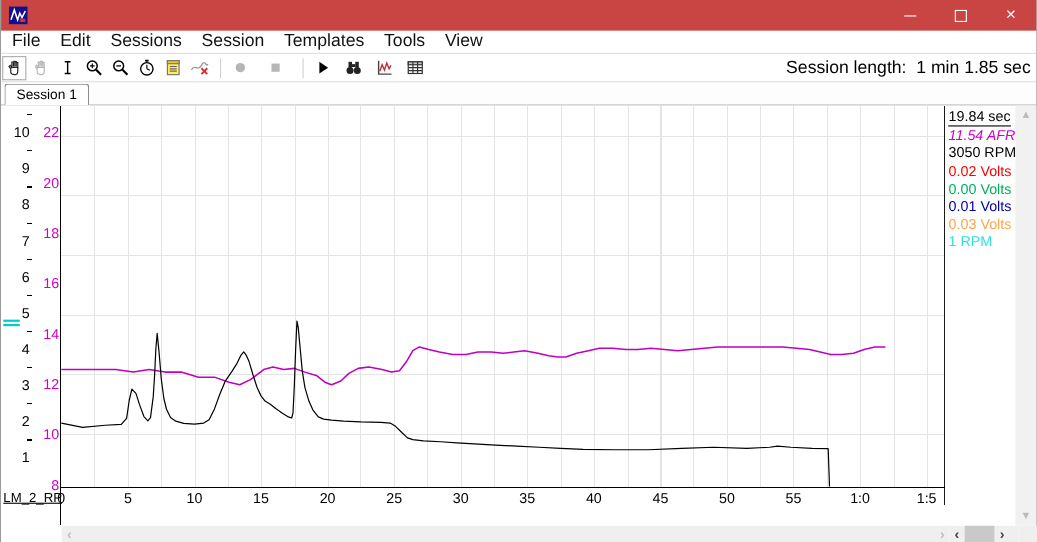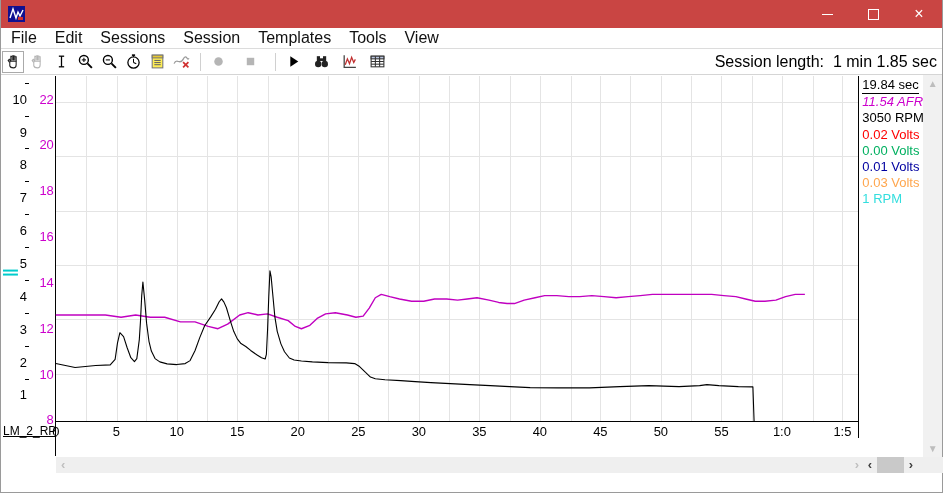--- a/index.html
+++ b/index.html
@@ -193,20 +193,23 @@
         <rect x="2" y="3" width="12" height="2.5" fill="#b9c4de" stroke="#333"></rect>
         <line x1="6" y1="3" x2="6" y2="13" stroke="#333"></line>
           <line x1="10" y1="3" x2="10" y2="13" stroke="#333"></line>
         <line x1="2" y1="8" x2="14" y2="8" stroke="#333"></line>
           <line x1="2" y1="10.5" x2="14" y2="10.5" stroke="#333"></line>
         </svg>
     </span>
     <span class="session-length">Session length:  1 min 1.85 sec</span>
   </div>
 
+  <div class="tabstrip">
+    <span class="tab">Session 1</span>
+  </div>
 
   <div class="main">
     <svg id="plot-svg" width="862" height="382" viewBox="0 94 862 382">
         <line x1="85.5" y1="94" x2="85.5" y2="441" stroke="#e4e4e4" stroke-width="1" shape-rendering="crispEdges"></line>
         <line x1="116.5" y1="94" x2="116.5" y2="441" stroke="#e4e4e4" stroke-width="1" shape-rendering="crispEdges"></line>
         <line x1="146.5" y1="94" x2="146.5" y2="441" stroke="#e4e4e4" stroke-width="1" shape-rendering="crispEdges"></line>
         <line x1="177.5" y1="94" x2="177.5" y2="441" stroke="#e4e4e4" stroke-width="1" shape-rendering="crispEdges"></line>
         <line x1="207.5" y1="94" x2="207.5" y2="441" stroke="#e4e4e4" stroke-width="1" shape-rendering="crispEdges"></line>
         <line x1="237.5" y1="94" x2="237.5" y2="441" stroke="#e4e4e4" stroke-width="1" shape-rendering="crispEdges"></line>
         <line x1="268.5" y1="94" x2="268.5" y2="441" stroke="#e4e4e4" stroke-width="1" shape-rendering="crispEdges"></line>

